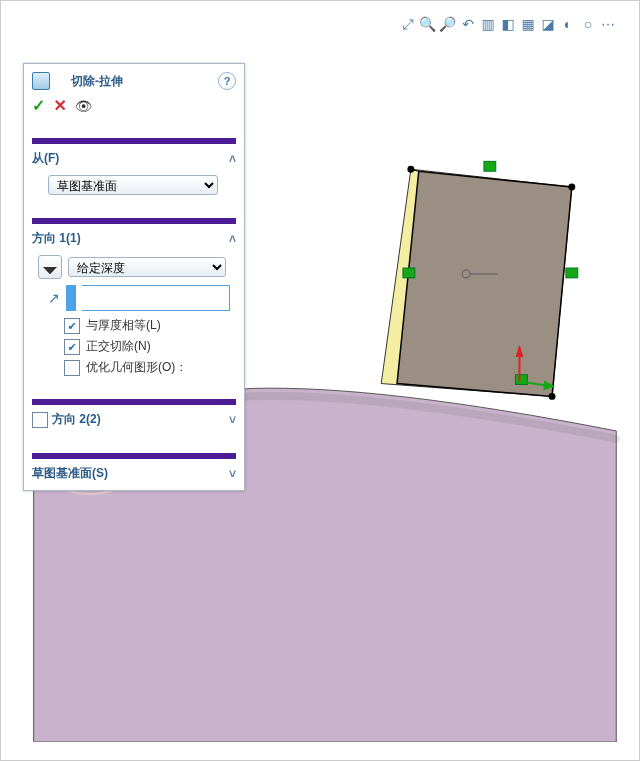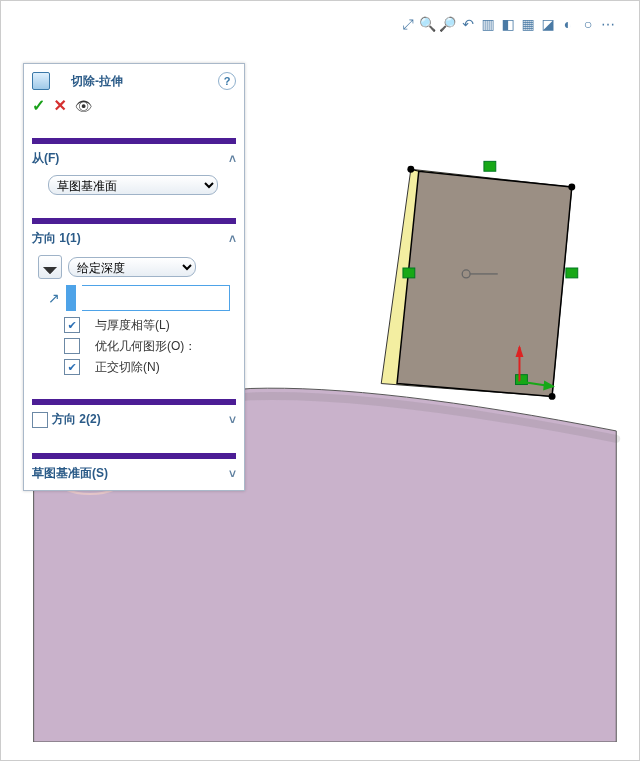--- a/index.html
+++ b/index.html
@@ -16,27 +16,27 @@
 .help{margin-left:auto;color:#3a78a8;font-weight:bold;border:1px solid #8fb0cd;border-radius:50%;width:16px;height:16px;display:flex;align-items:center;justify-content:center;font-size:11px}
 .action-row{display:flex;align-items:center;gap:8px;margin:6px 0 2px}
 .action-row .ok{color:#19a019;font-size:16px;font-weight:bold}
 .action-row .cancel{color:#d53030;font-size:16px;font-weight:bold}
 .action-row .eye{color:#333;font-size:14px}
 .section{border-top:6px solid #4c1d95;margin-top:23px;padding-top:4px}
 .section-head{display:flex;align-items:center;justify-content:space-between;color:#2b5b88;font-weight:bold;cursor:pointer;padding:2px 0}
 .chev{color:#5f80a0;font-size:12px}
 .field-row{display:flex;align-items:center;gap:6px;margin:6px 0 6px 16px}
 select,input[type=text]{font-size:12px;border:1px solid #9fb3c8;background:#fff;padding:2px 4px;height:20px;box-sizing:border-box}
-select{width:170px;border-radius:9px;background:linear-gradient(#fff,#e8eef4)}
+select{width:170px;border-radius:3px;background:linear-gradient(#fff,#e8eef4)}
 .rev-btn{width:22px;height:22px;border:1px solid #9fb3c8;background:linear-gradient(#fff,#e7edf3);display:flex;align-items:center;justify-content:center;border-radius:3px}
 .arrow-nw{width:0;height:0;border:5px solid transparent;border-bottom-color:#333;border-right-color:#333;transform:rotate(45deg)}
 .depth-input{display:flex;align-items:center;margin-left:16px;gap:6px;margin-bottom:6px}
 .depth-input .blue-handle{width:10px;height:26px;background:#4ea3e8}
 .depth-input input{width:148px;height:26px;border:1px solid #4ea3e8;border-left:none}
-.chk-row{display:flex;align-items:flex-start;gap:15px;margin:4px 0 4px 32px;color:#333}
+.chk-row{display:flex;align-items:flex-end;gap:6px;margin:4px 0 4px 32px;color:#333}
 .chk{width:14px;height:14px;border:1px solid #6b88a5;background:#fff;display:flex;align-items:center;justify-content:center;font-size:11px;color:#2b6fb5}
 .chk.checked::after{content:"✔"}
 .watermark{position:absolute;left:22px;top:360px;width:130px;height:130px;border:2px solid #f1cfc9;border-radius:50%;display:flex;align-items:center;justify-content:center;color:#f1cfc9;font-size:30px;font-weight:bold;pointer-events:none;opacity:.7}
 .viewport{position:absolute;inset:30px 18px 18px 18px;overflow:hidden}
 </style>
 </head>
 <body>
 
 <div class="frame">
 
@@ -106,38 +106,38 @@
 
    <div class="section">
     <div class="section-head">
      <span>方向 1(1)</span>
             <span class="chev">˄</span>
     </div>
     <div class="field-row" style="margin-left:6px">
      <span class="rev-btn">
               <span class="arrow-nw"></span>
             </span>
-     <select style="width:128px"><option>给定深度</option></select>
+     <select style="width:158px"><option>给定深度</option></select>
     </div>
     <div class="depth-input">
      <span style="color:#3a78a8;font-size:14px">↗</span>
      <span class="blue-handle"></span>
      <input type="text" value="" style="">
     </div>
     <div class="chk-row">
             <span class="chk checked"></span>
             <span>与厚度相等(L)</span>
           </div>
     <div class="chk-row">
+            <span class="chk checked"></span>
+            <span>正交切除(N)</span>
+          </div>
+    <div class="chk-row">
             <span class="chk"></span>
             <span>优化几何图形(O)：</span>
-          </div>
-    <div class="chk-row">
-            <span class="chk checked"></span>
-            <span>正交切除(N)</span>
           </div>
    </div>
 
    <div class="section">
     <div class="section-head">
      <span><span class="chk" style="display:inline-flex;vertical-align:middle;margin-right:4px"></span><span>方向 2(2)</span></span>
      <span class="chev">˅</span>
     </div>
    </div>
 

